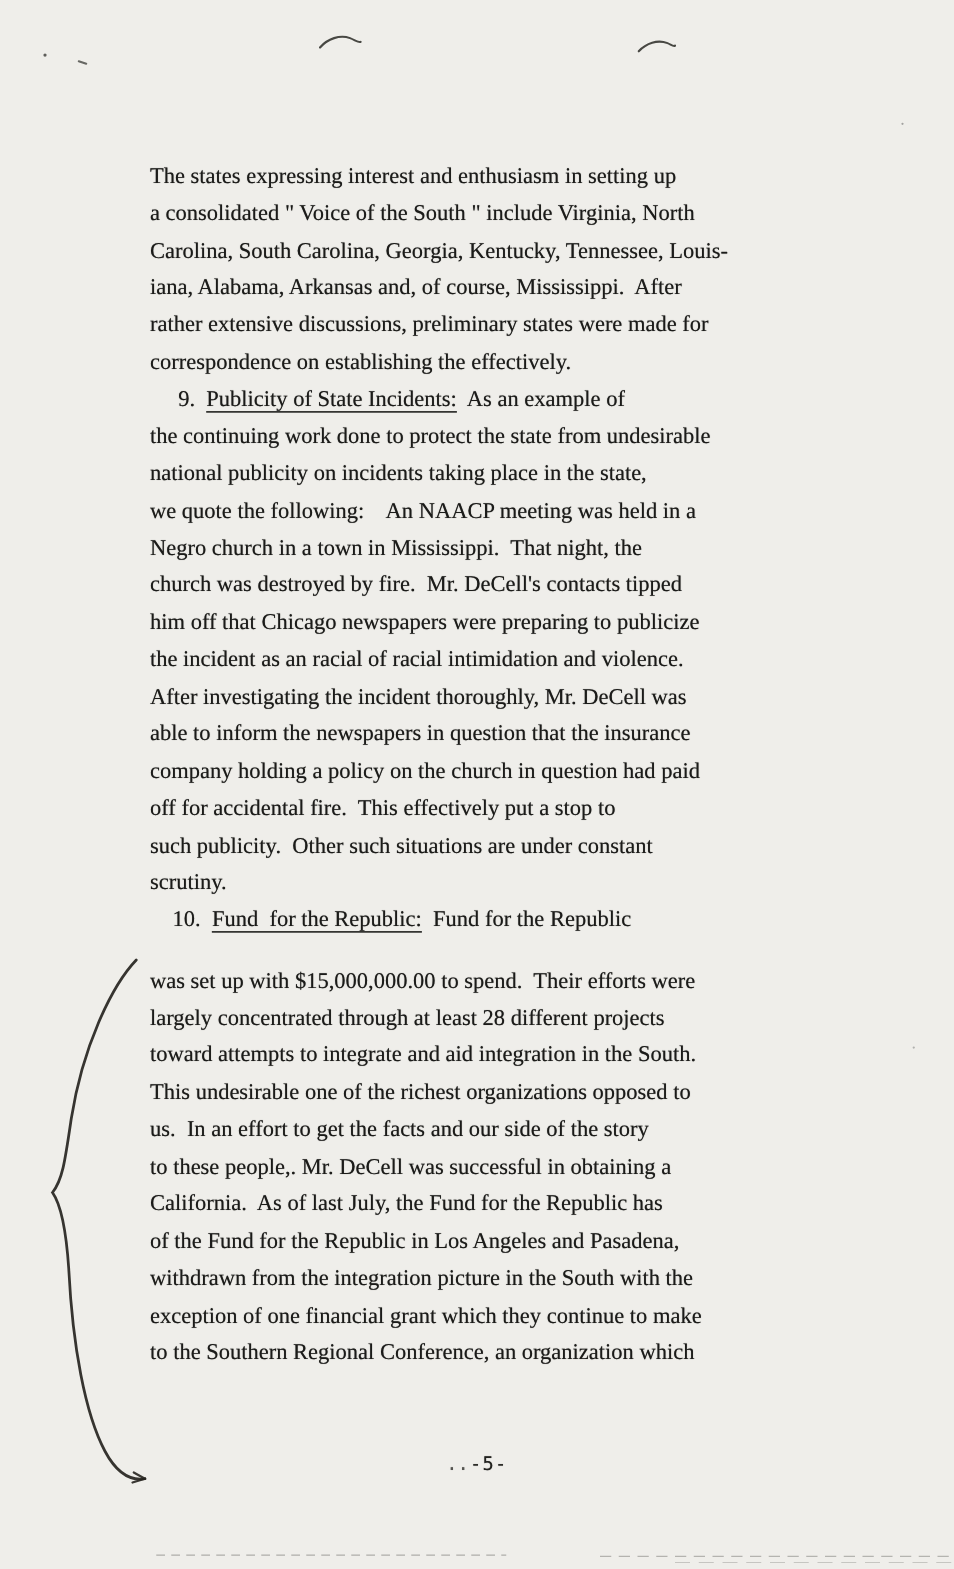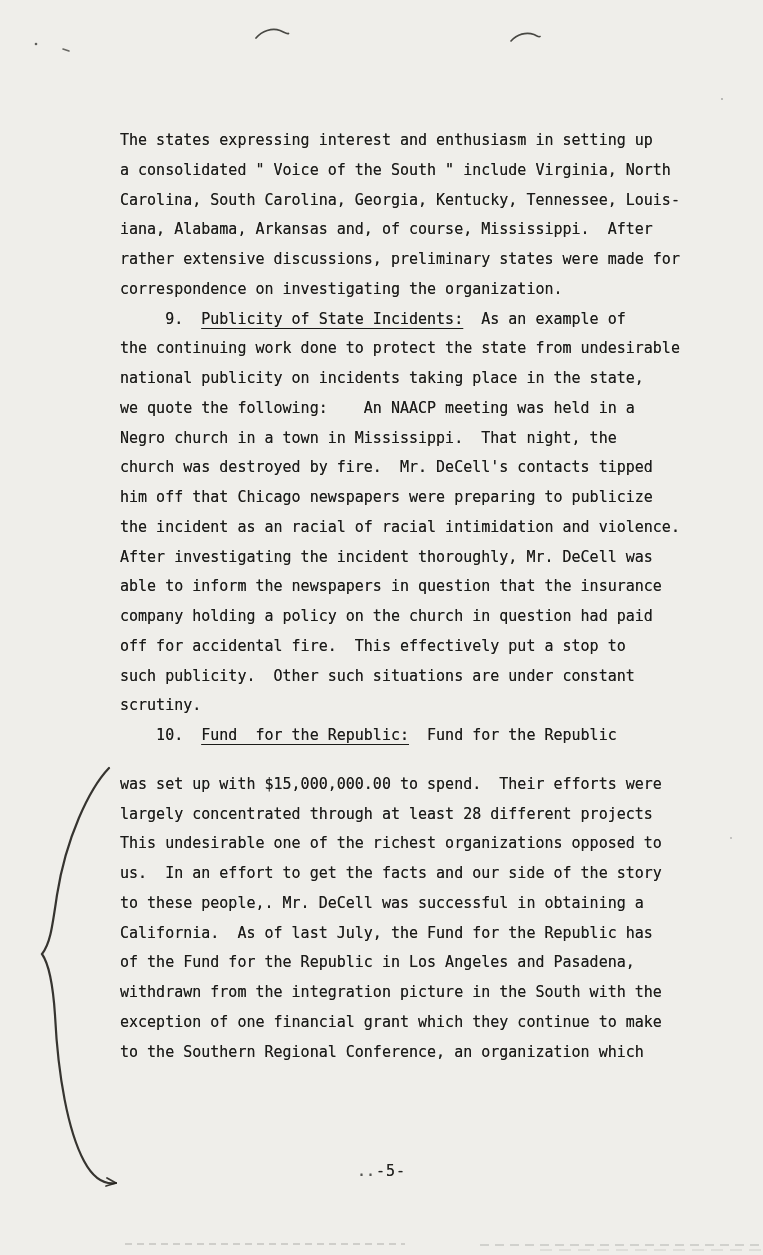--- a/index.html
+++ b/index.html
@@ -25,24 +25,25 @@
     top: 0;
     width: 763px;
     height: 1255px;
     pointer-events: none;
   }
   .textblock {
     position: absolute;
     left: 120px;
     top: 126px;
     width: 580px;
-    font-size: 15px;
+    font-size: 18px;
     line-height: 29.75px;
     color: #1b1b19;
     text-shadow: 0 0 0.6px rgba(25,25,22,0.65);
+    font-family: Liberation Serif, serif;
   }
   .line {
     white-space: pre;
     height: 29.75px;
   }
   
   .line:nth-child(22) {
     margin-top: 19px;
   }
   .u {
@@ -90,38 +91,39 @@
     <line x1="480" y1="1245" x2="763" y2="1245" stroke="#7a7a76" stroke-width="1" stroke-dasharray="9 6" opacity="0.5"></line>
     <line x1="540" y1="1250" x2="763" y2="1250" stroke="#8a8a86" stroke-width="0.8" stroke-dasharray="12 7" opacity="0.4"></line>
   </svg>
 
   <div class="textblock" id="textblock" style="color: rgb(27, 27, 25);">
       <div class="line"><span>The states expressing interest and enthusiasm in setting up</span></div>
       <div class="line"><span>a consolidated " Voice of the South " include Virginia, North</span></div>
       <div class="line"><span>Carolina, South Carolina, Georgia, Kentucky, Tennessee, Louis-</span></div>
       <div class="line"><span>iana, Alabama, Arkansas and, of course, Mississippi.  After</span></div>
       <div class="line"><span>rather extensive discussions, preliminary states were made for</span></div>
-      <div class="line"><span>correspondence on investigating the organization.</span></div>
+      <div class="line"><span>correspondence on establishing the effectively.</span></div>
       <div class="line"><span>     9.  </span><span class="u">Publicity of State Incidents:</span><span>  As an example of</span></div>
       <div class="line"><span>the continuing work done to protect the state from undesirable</span></div>
       <div class="line"><span>national publicity on incidents taking place in the state,</span></div>
       <div class="line"><span>we quote the following:    An NAACP meeting was held in a</span></div>
       <div class="line"><span>Negro church in a town in Mississippi.  That night, the</span></div>
       <div class="line"><span>church was destroyed by fire.  Mr. DeCell's contacts tipped</span></div>
       <div class="line"><span>him off that Chicago newspapers were preparing to publicize</span></div>
       <div class="line"><span>the incident as an racial of racial intimidation and violence.</span></div>
       <div class="line"><span>After investigating the incident thoroughly, Mr. DeCell was</span></div>
       <div class="line"><span>able to inform the newspapers in question that the insurance</span></div>
       <div class="line"><span>company holding a policy on the church in question had paid</span></div>
       <div class="line"><span>off for accidental fire.  This effectively put a stop to</span></div>
       <div class="line"><span>such publicity.  Other such situations are under constant</span></div>
       <div class="line"><span>scrutiny.</span></div>
       <div class="line"><span>    10.  </span><span class="u">Fund  for the Republic:</span><span>  Fund for the Republic</span></div>
       <div class="line"><span>was set up with $15,000,000.00 to spend.  Their efforts were</span></div>
       <div class="line"><span>largely concentrated through at least 28 different projects</span></div>
+      <div class="line"><span>toward attempts to integrate and aid integration in the South.</span></div>
       <div class="line"><span>This undesirable one of the richest organizations opposed to</span></div>
       <div class="line"><span>us.  In an effort to get the facts and our side of the story</span></div>
       <div class="line"><span>to these people,. Mr. DeCell was successful in obtaining a</span></div>
       <div class="line"><span>California.  As of last July, the Fund for the Republic has</span></div>
       <div class="line"><span>of the Fund for the Republic in Los Angeles and Pasadena,</span></div>
       <div class="line"><span>withdrawn from the integration picture in the South with the</span></div>
       <div class="line"><span>exception of one financial grant which they continue to make</span></div>
       <div class="line"><span>to the Southern Regional Conference, an organization which</span></div>
     </div>
 

